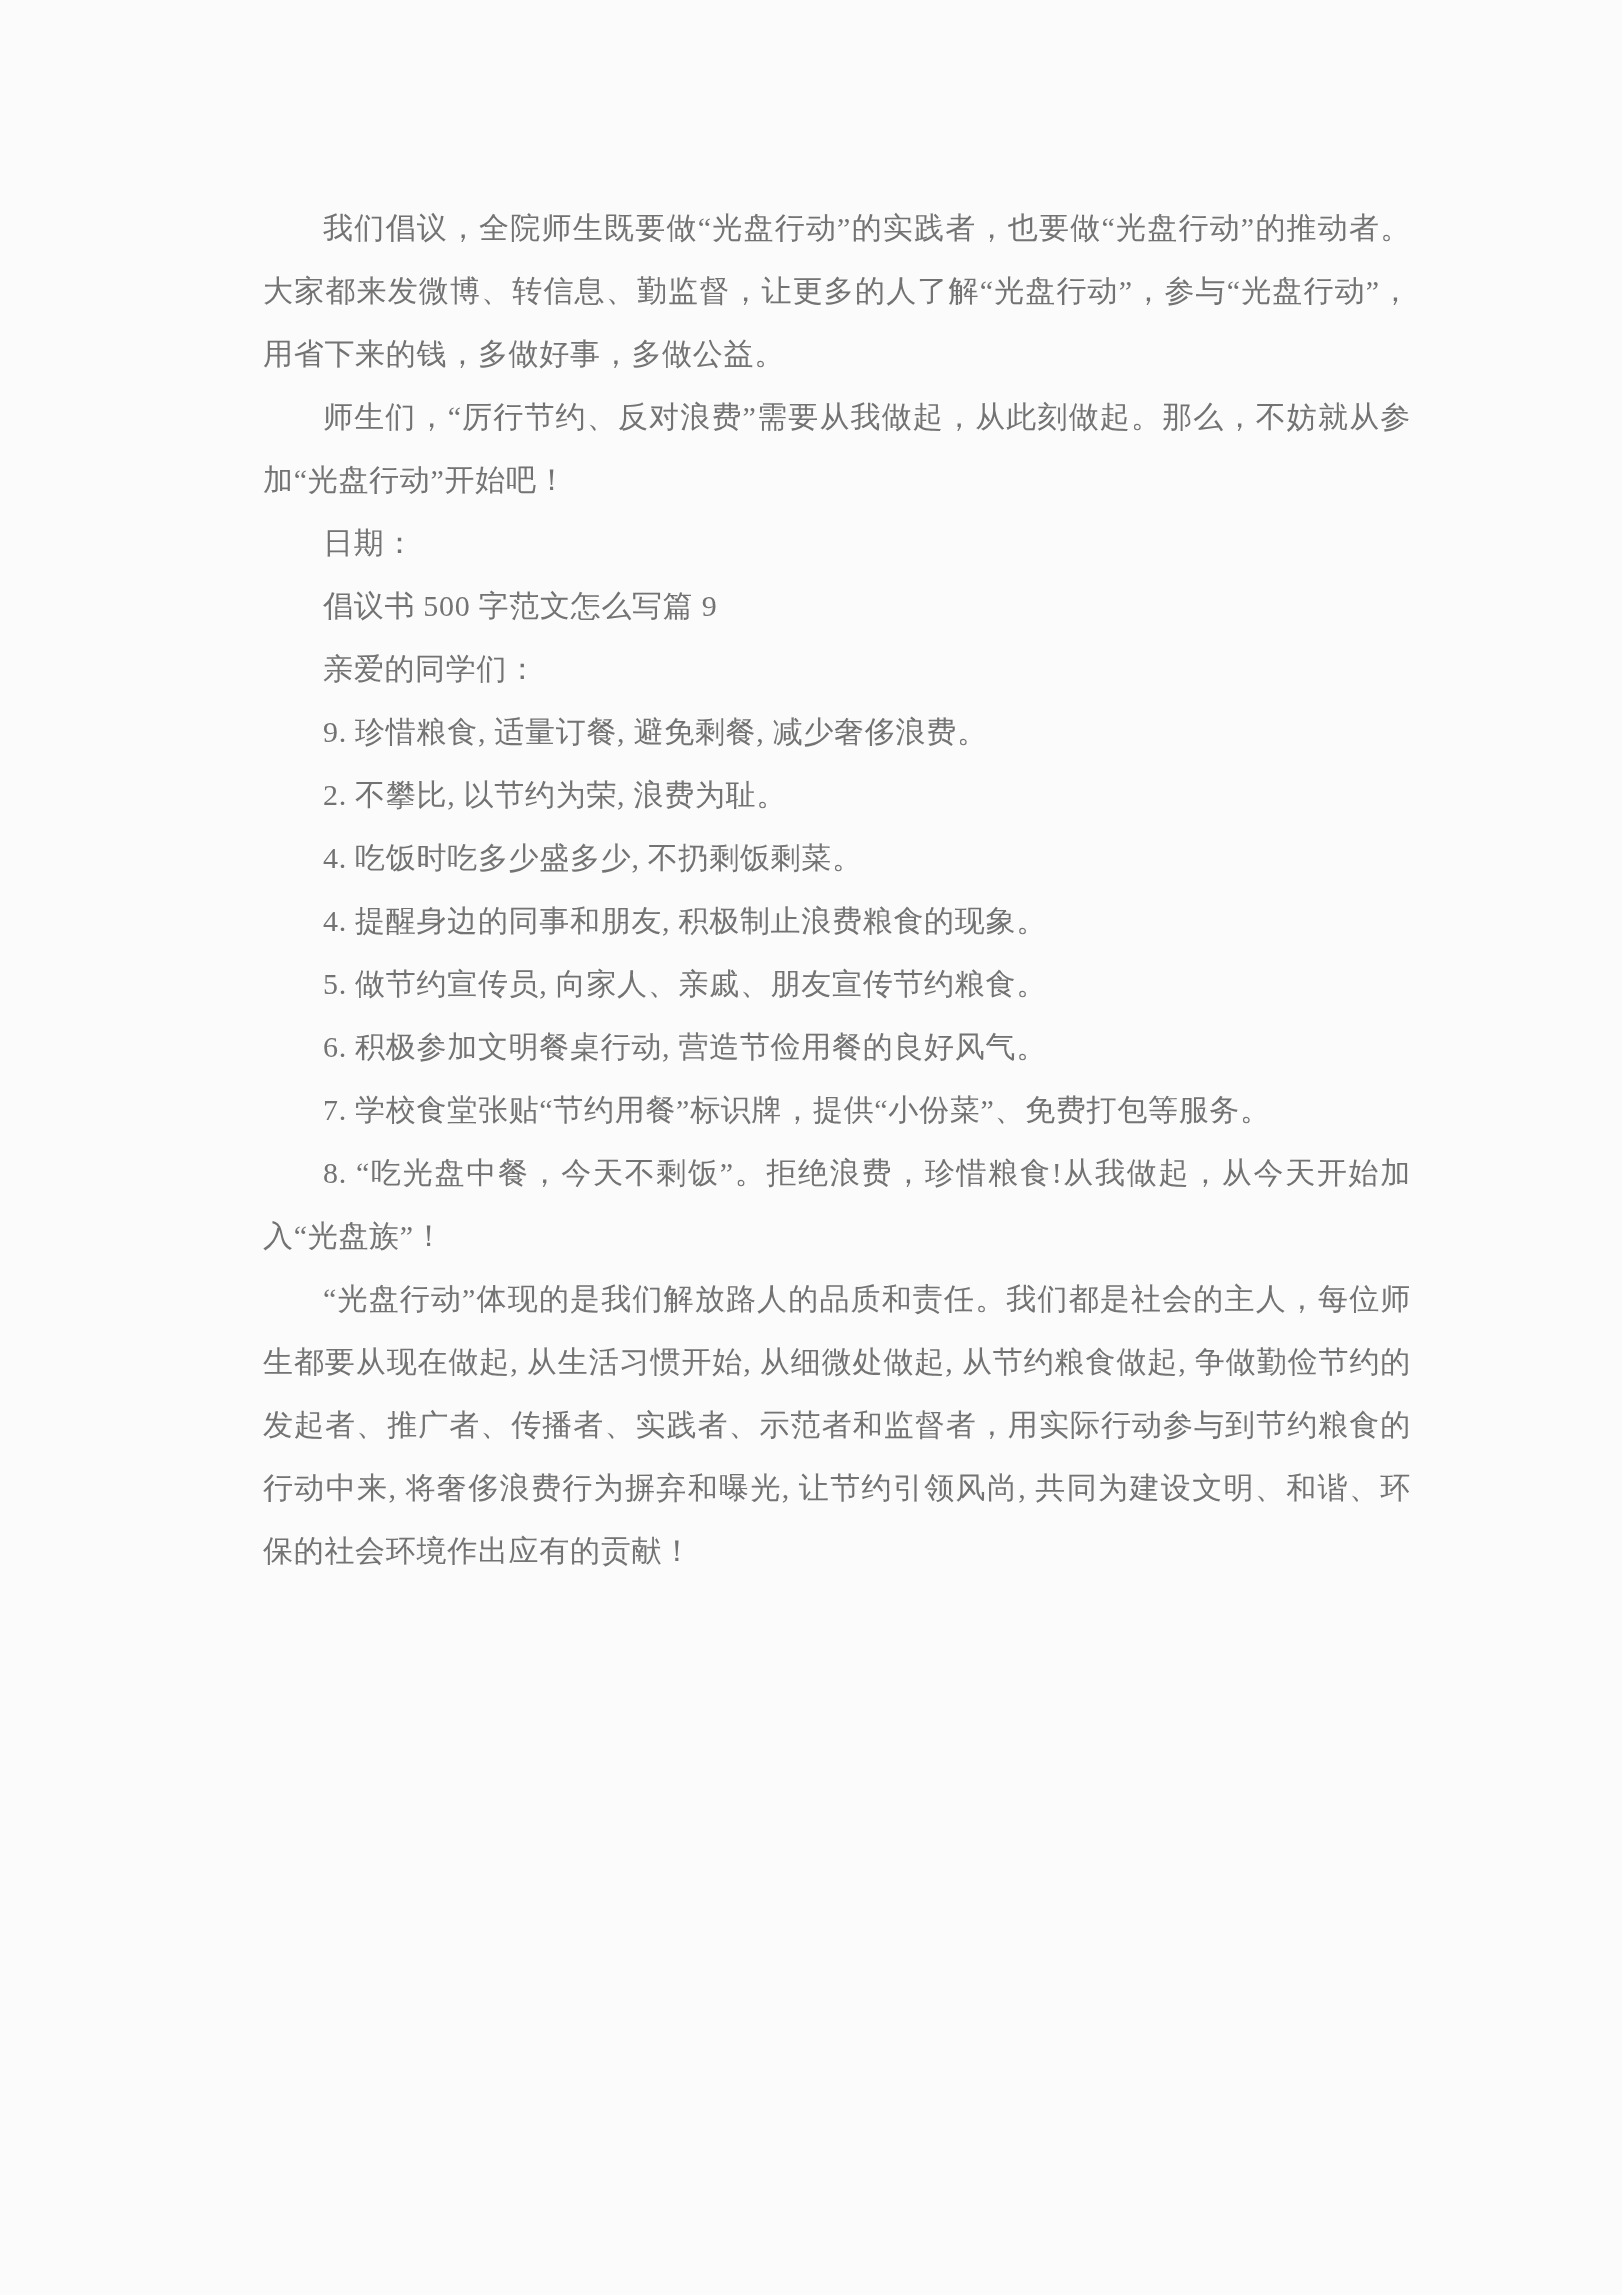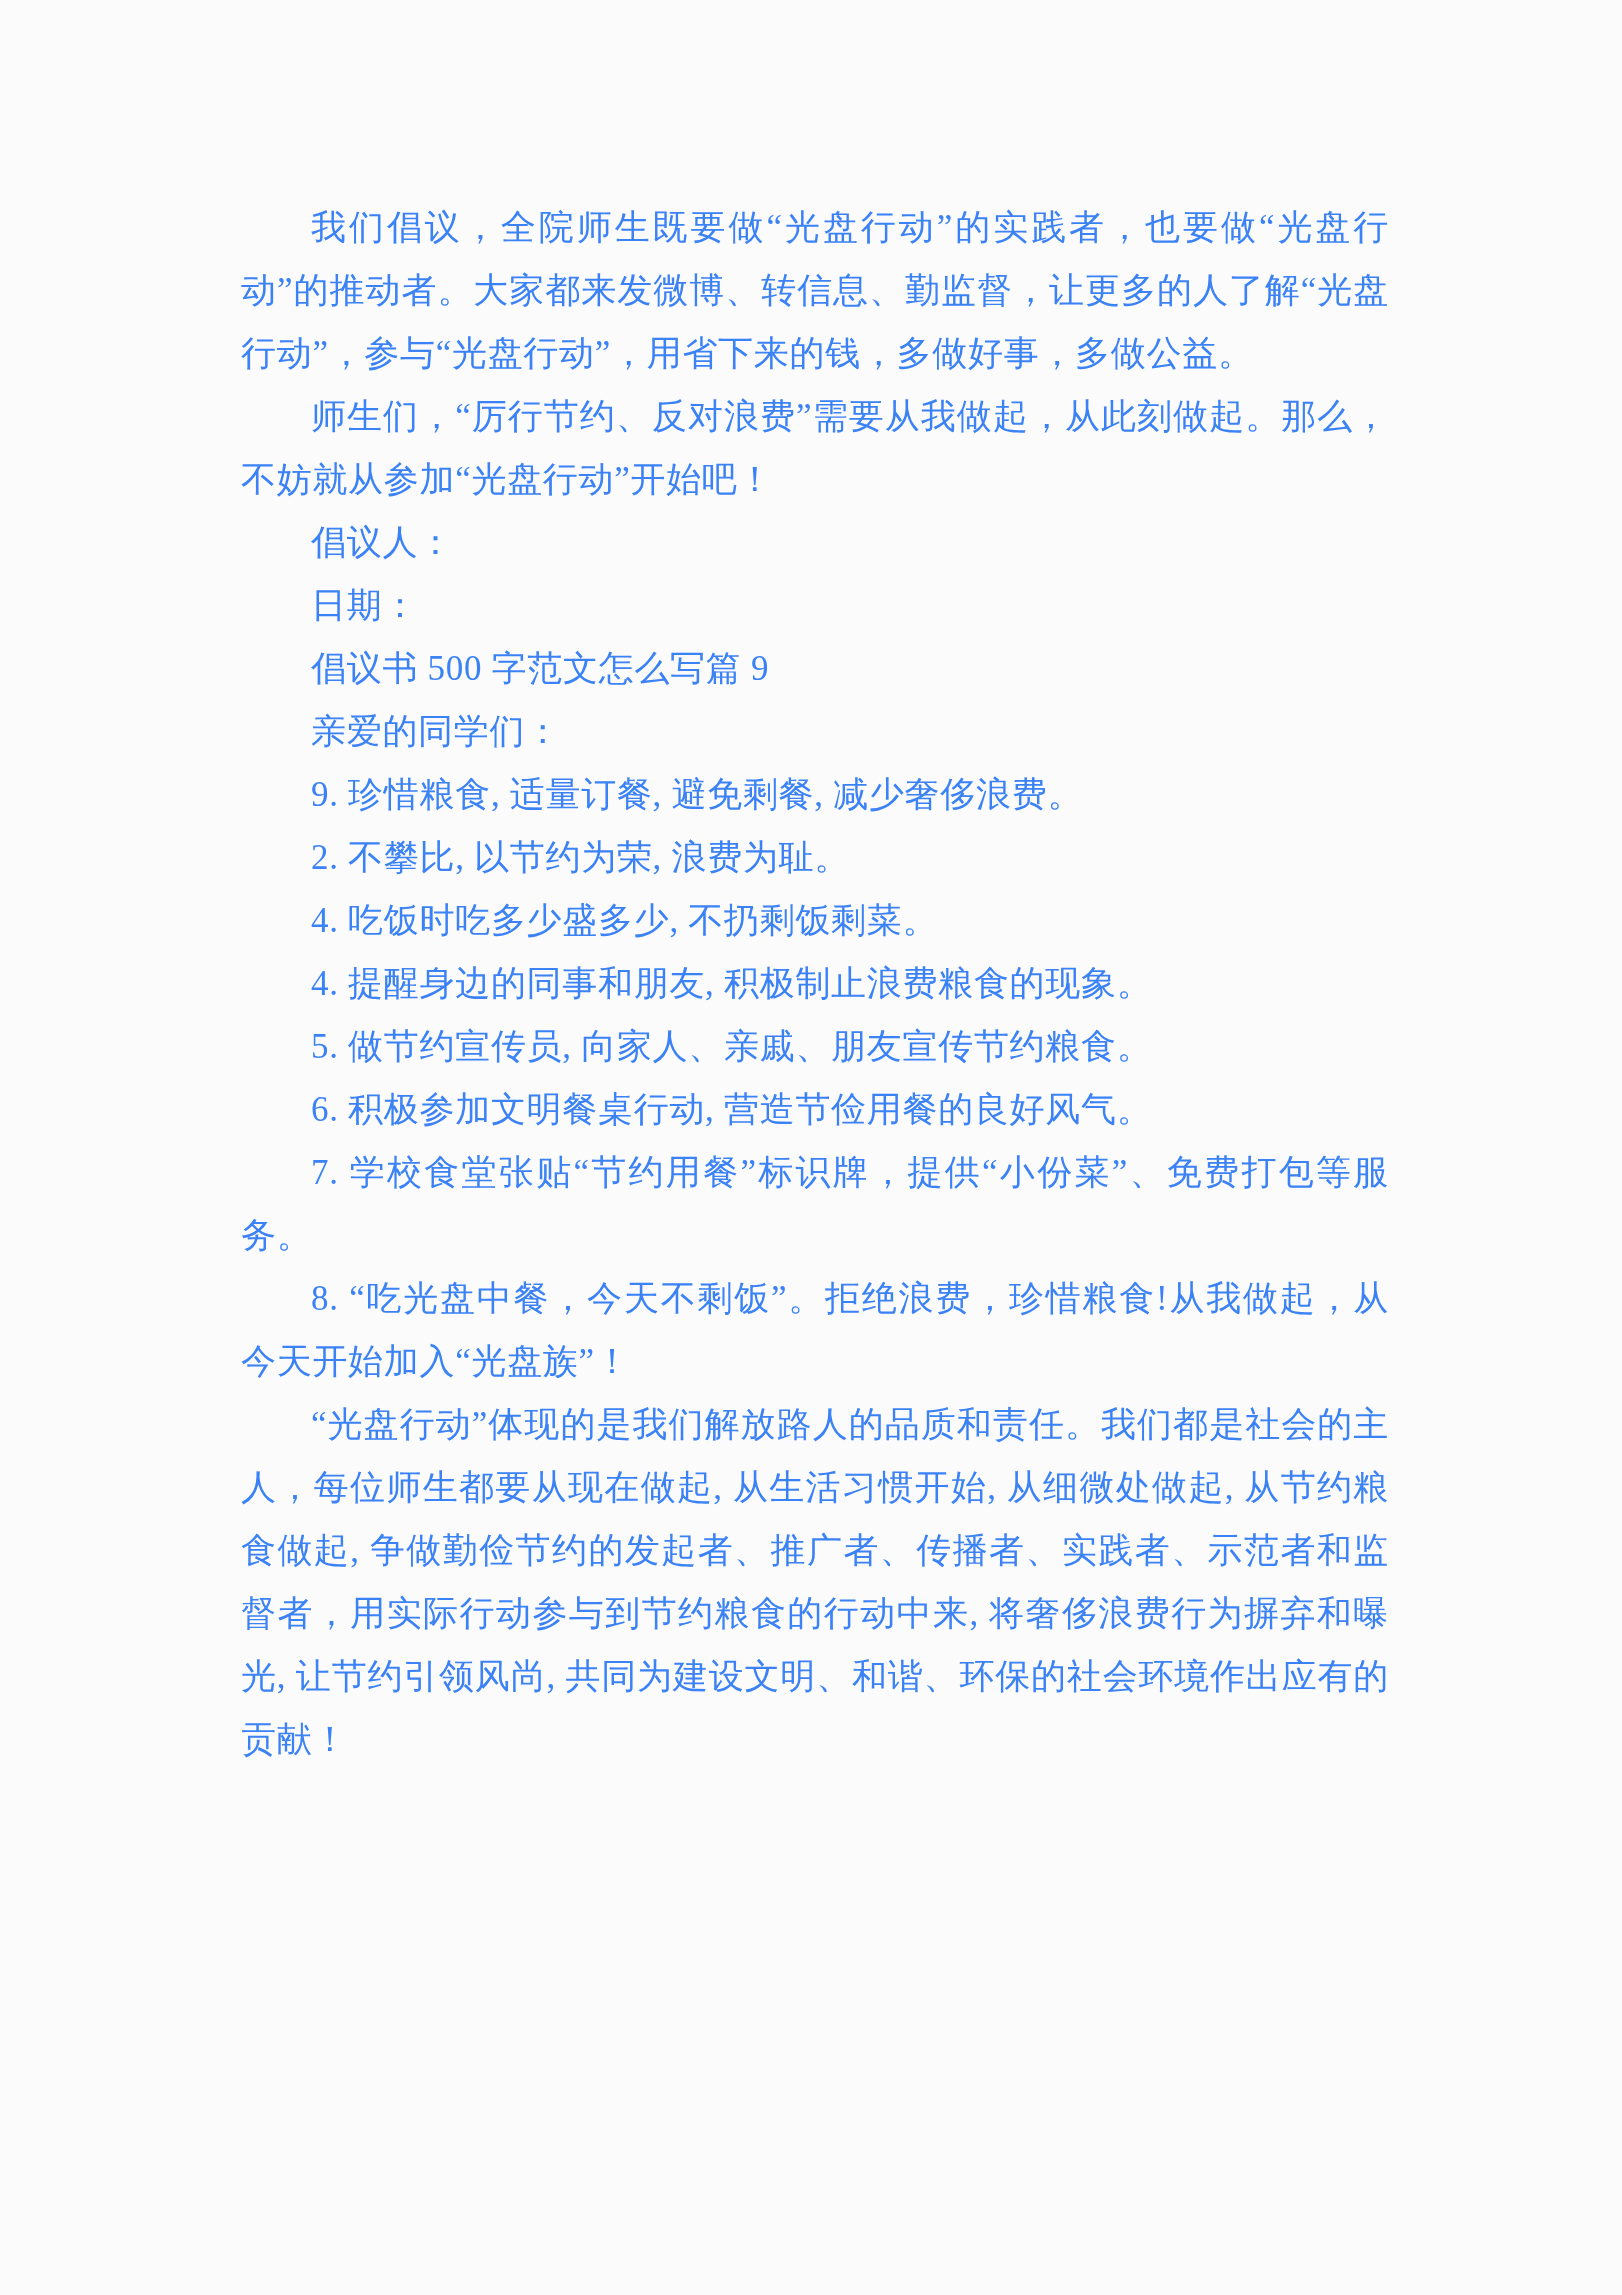--- a/index.html
+++ b/index.html
@@ -17,43 +17,42 @@
   .page {
     position: absolute;
     left: 0;
     top: 0;
     width: 1623px;
     height: 2295px;
     background: #fbfbfb;
   }
   .text-block {
     position: absolute;
-    left: 241px;
+    left: 263px;
     top: 196px;
     width: 1148px;
-    color: #3b82f6;
-    font-size: 35px;
+    color: #737373;
+    font-size: 30px;
     line-height: 63px;
     text-align: justify;
     letter-spacing: 0.7px;
   }
   .text-block p {
     margin: 0;
     padding: 0;
     text-indent: 2em;
   }
 </style>
 </head>
 <body>
 
 <div class="page">
   <div class="text-block">
     <p>我们倡议，全院师生既要做“光盘行动”的实践者，也要做“光盘行动”的推动者。大家都来发微博、转信息、勤监督，让更多的人了解“光盘行动”，参与“光盘行动”，用省下来的钱，多做好事，多做公益。</p>
     <p>师生们，“厉行节约、反对浪费”需要从我做起，从此刻做起。那么，不妨就从参加“光盘行动”开始吧！</p>
-    <p>倡议人：</p>
     <p>日期：</p>
     <p>倡议书 500 字范文怎么写篇 9</p>
     <p>亲爱的同学们：</p>
     <p>9. 珍惜粮食, 适量订餐, 避免剩餐, 减少奢侈浪费。</p>
     <p>2. 不攀比, 以节约为荣, 浪费为耻。</p>
     <p>4. 吃饭时吃多少盛多少, 不扔剩饭剩菜。</p>
     <p>4. 提醒身边的同事和朋友, 积极制止浪费粮食的现象。</p>
     <p>5. 做节约宣传员, 向家人、亲戚、朋友宣传节约粮食。</p>
     <p>6. 积极参加文明餐桌行动, 营造节俭用餐的良好风气。</p>
     <p>7. 学校食堂张贴“节约用餐”标识牌，提供“小份菜”、免费打包等服务。</p>

